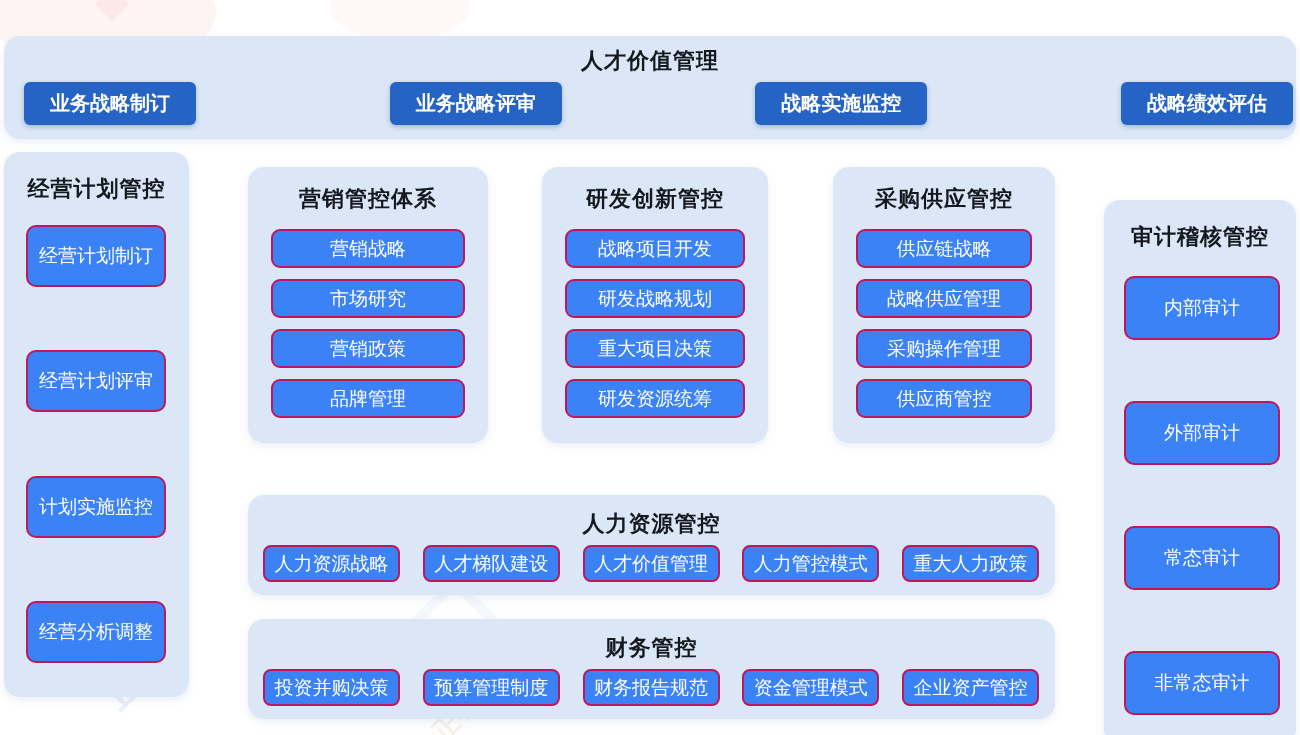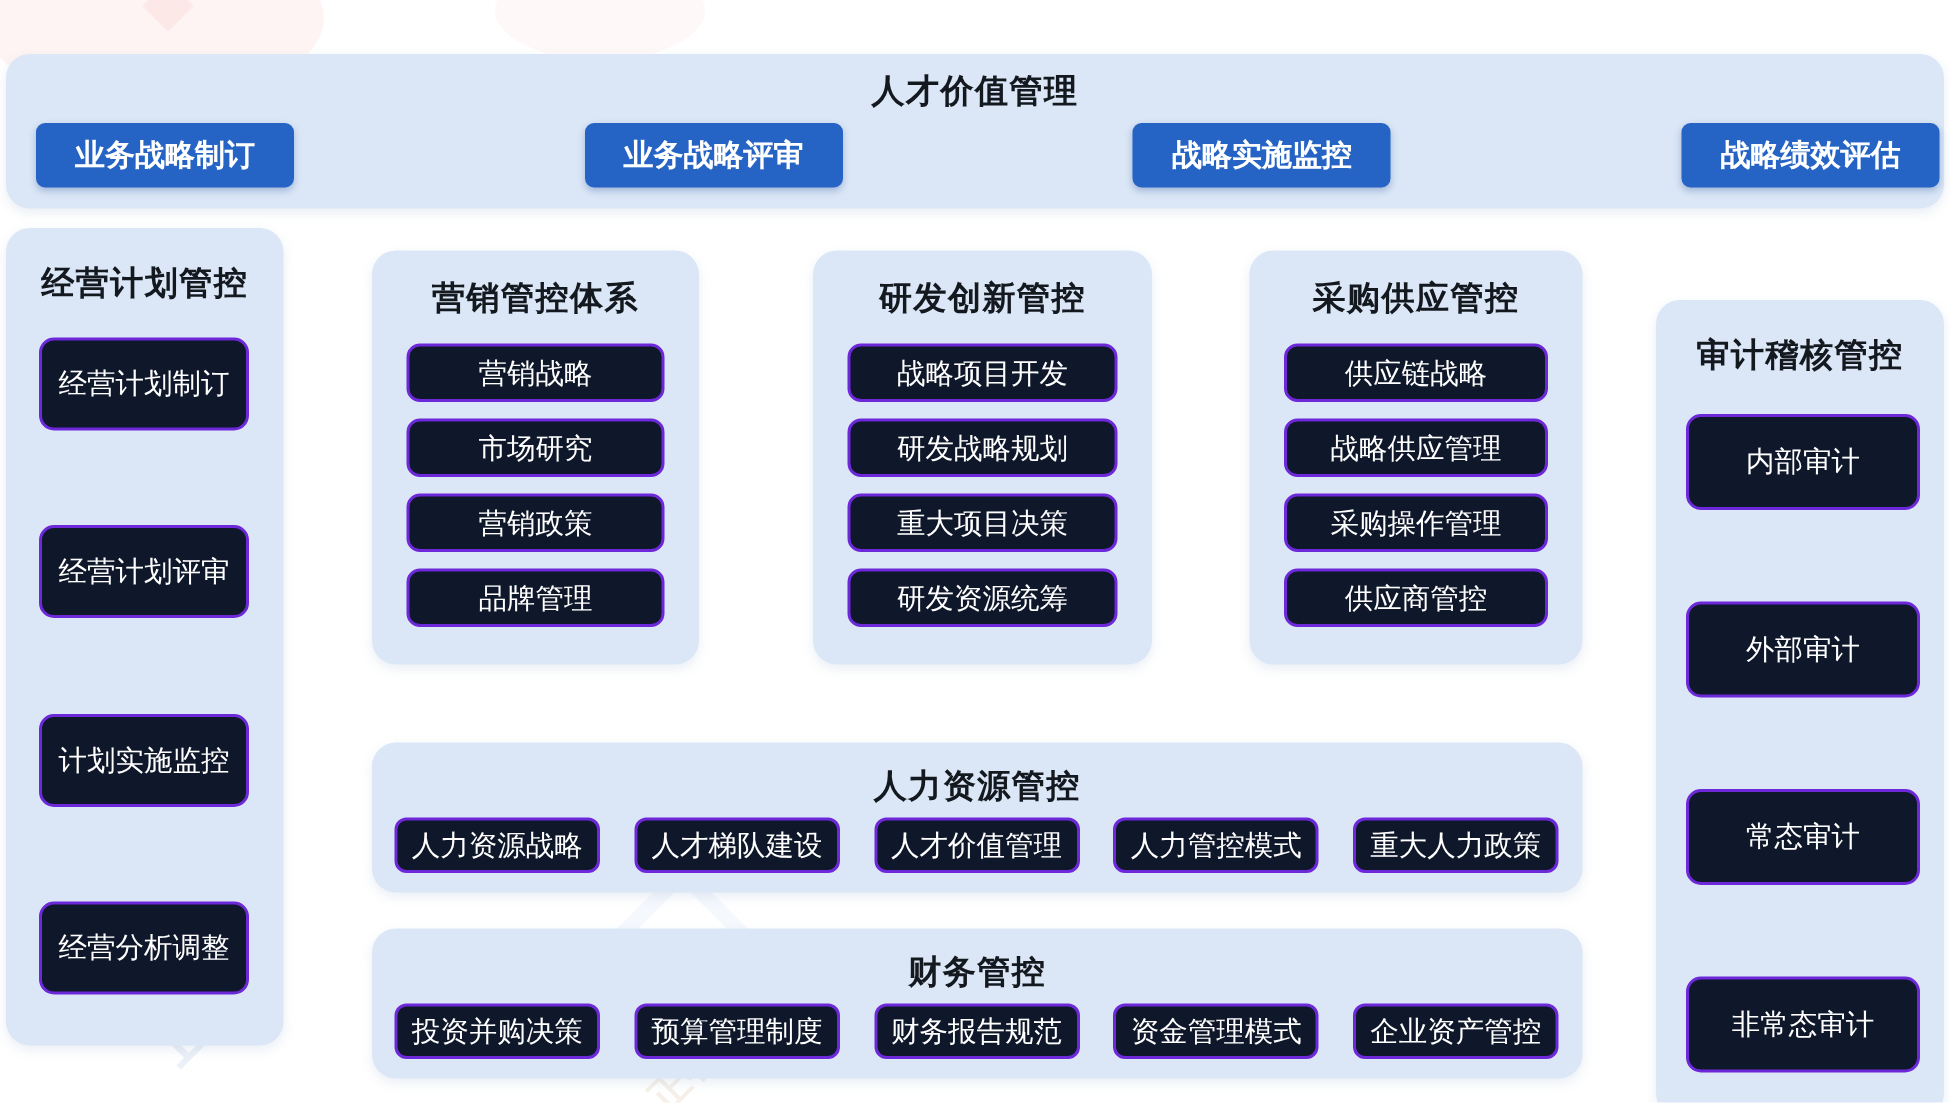--- a/index.html
+++ b/index.html
@@ -30,22 +30,22 @@
   .btn {
     display:flex; align-items:center; justify-content:center;
     color:#ffffff; white-space:nowrap;
   }
   .btn.primary {
     background:#2563c4; border-radius:6px;
     font-size:20px; font-weight:bold; height:43px; padding:0 26px;
     box-shadow:0 2px 5px rgba(25,70,150,0.30);
   }
   .btn.sub {
-    background:#0f172a;
-    border:2px solid #6d28d9;
+    background:#3b82f6;
+    border:2px solid #be185d;
     border-radius:9px;
     font-size:19px;
   }
 
   
   .top-banner { left:4px; top:36px; width:1292px; height:103px; }
   .top-banner .panel-title { top:10px; }
   .top-row {
     position:absolute; left:20px; right:3px; top:46px;
     display:flex; justify-content:space-between;
@@ -67,21 +67,21 @@
   .right-col .btn.sub { height:64px; border-radius:10px; }
 
   
   .stack-panel { top:167px; height:276px; }
   .stack-panel .panel-title { top:17px; }
   .stack-items {
     position:absolute; top:62px; left:23px; right:23px;
     display:flex; flex-direction:column; gap:11px;
   }
   .stack-items .btn.sub { height:39px; }
-  .marketing { left:248px; width:218px; }
+  .marketing { left:248px; width:240px; }
   .rd { left:542px; width:226px; }
   .procurement { left:833px; width:222px; }
 
   
   .band-panel { left:248px; width:807px; height:100px;margin-top:32px; }
   .hr-band { top:463px; }
   .fin-band { top:587px; }
   .band-panel .panel-title { top:14px; }
   .band-row {
     position:absolute; left:15px; right:16px; top:50px;

